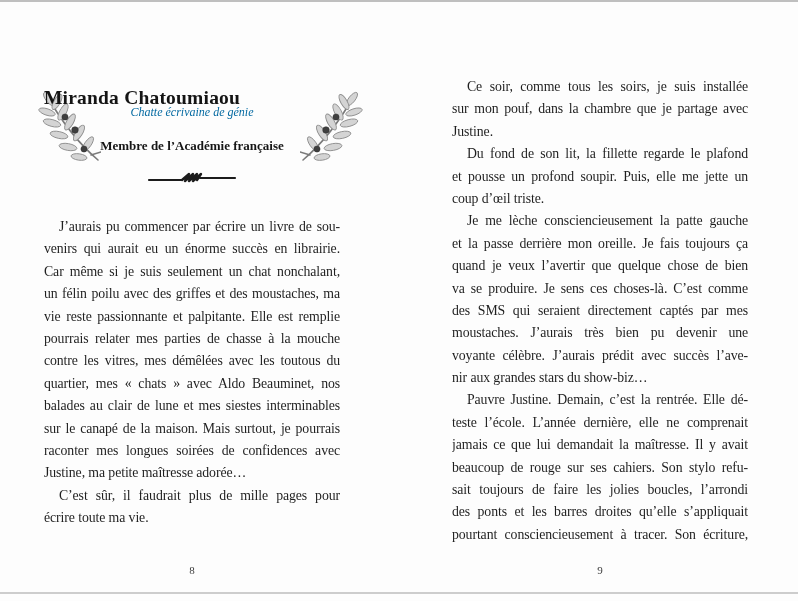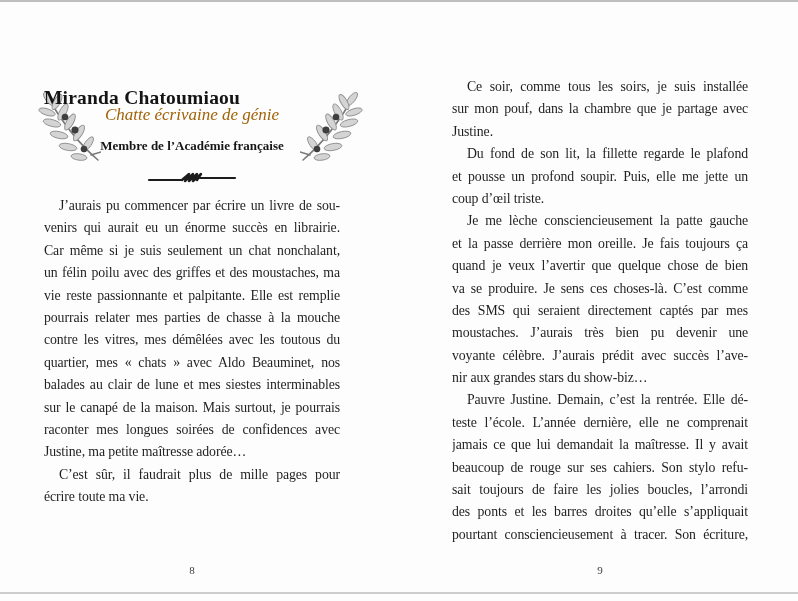--- a/index.html
+++ b/index.html
@@ -19,37 +19,37 @@
   .page.left{left:44px;}
   .page.right{left:452px;}
 
   .title{
     position:absolute;top:74px;left:0;right:0;
     text-align:left;font-size:19.5px;font-weight:bold;
     letter-spacing:.2px;color:#141414;
   }
   .subtitle{
     position:absolute;top:105px;left:0;right:0;
-    text-align:center;font-style:italic;font-size:17px;color:#a16207;
+    text-align:center;font-style:italic;font-size:12px;color:#0369a1;
   }
   .membership{
     position:absolute;top:138px;left:0;right:0;
     text-align:center;font-weight:bold;font-size:13px;color:#161616;
   }
   .ornament{position:absolute;top:86px;width:66px;height:80px;}
   .ornament.ol{left:-9px;}
   .ornament.or{right:-26px;transform:scaleX(-1);}
 
   .divider{
     position:absolute;top:170px;left:0;right:0;
     text-align:center;height:16px;
   }
 
   .body{position:absolute;left:0;right:0;}
-  .page.left  .body{top:195px;}
+  .page.left  .body{top:216px;}
   .page.right .body{top:76px;}
 
   .ln{
     height:22.4px;line-height:22.4px;
     font-size:13.8px;letter-spacing:-0.1px;
     white-space:normal;overflow:hidden;
     text-align:justify;text-align-last:left;
   }
   .ln.j{text-align-last:justify;}
   .ln.i{text-indent:15px;}

